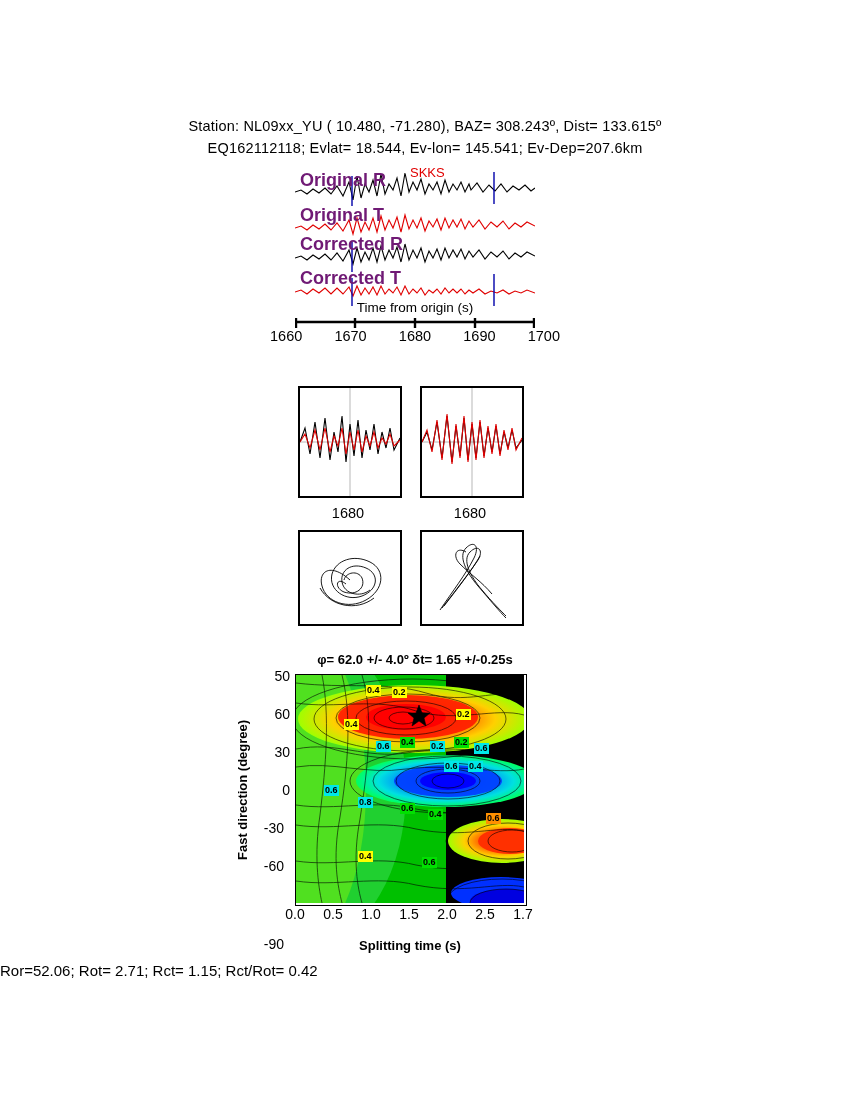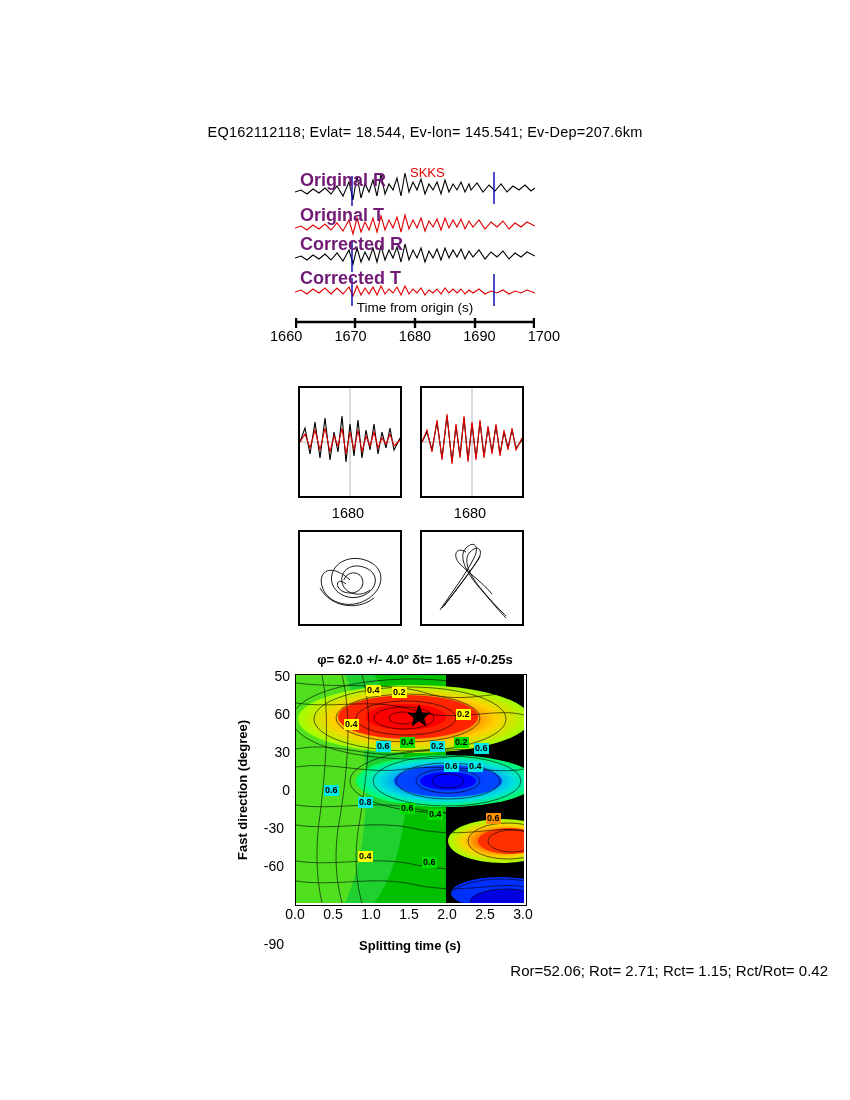--- a/index.html
+++ b/index.html
@@ -28,34 +28,35 @@
 
   
   .cp-title{position:absolute;left:295px;top:652px;width:240px;text-align:center;font-size:13px;font-weight:bold;}
   .cpanel{position:absolute;left:295px;top:674px;width:230px;height:230px;border:1px solid #000;}
   .ylabel{position:absolute;left:232px;top:700px;width:20px;height:180px;
           font-size:13px;font-weight:bold;writing-mode:vertical-rl;transform:rotate(180deg);
           display:flex;align-items:center;justify-content:center;}
   .ytick{position:absolute;font-size:14px;text-align:right;width:40px;}
   .xtick{position:absolute;font-size:14px;text-align:center;width:36px;}
   .xlabel{position:absolute;left:295px;top:938px;width:230px;text-align:center;font-size:13px;font-weight:bold;}
-  .footer{position:absolute;left:0;top:962px;width:828px;text-align:right;font-size:15px;}
+  .footer{position:absolute;left:0;top:962px;width:828px;text-align:left;font-size:15px;}
 
   .clab{position:absolute;font-size:9px;font-weight:bold;padding:0 1px;line-height:11px;}
   .clab.y{background:#ffff00;color:#000;}
   .clab.g{background:#00e000;color:#000;}
   .clab.c{background:#00e8e8;color:#000;}
   .clab.o{background:#ff9000;color:#000;}
 </style>
 </head>
 <body>
 
 <div class="page">
 
   <div class="hdr">
+    <div class="l1">Station: NL09xx_YU (  10.480,  -71.280), BAZ=  308.243º, Dist=  133.615º</div>
     <div class="l2">EQ162112118; Evlat=  18.544, Ev-lon= 145.541; Ev-Dep=207.6km</div>
   </div>
 
   <div class="skks">SKKS</div>
 
   <div class="wf">
     <svg width="240" height="145" viewBox="0 0 240 145">
 
       <polyline fill="none" stroke="#000" stroke-width="1.1" points="0,22 6,20 12,24 18,19 24,23 30,18 36,24 42,16 48,26 54,12 58,30 62,6 66,28 70,14 74,22 78,10 82,26 86,4 90,24 94,14 98,20 102,8 106,26 110,3 114,22 118,12 122,20 126,9 130,24 134,14 138,20 142,12 146,24 150,10 154,22 158,14 162,20 166,12 170,22 174,14 176,20 182,13 188,22 194,15 200,21 206,14 212,22 218,16 224,20 230,15 236,21 240,18"></polyline>
 
@@ -236,18 +237,18 @@
   <div class="ytick" style="left:244px;top:820px;">-30</div>
   <div class="ytick" style="left:244px;top:858px;">-60</div>
   <div class="ytick" style="left:244px;top:892px;margin-top:44px;">-90</div>
 
   <div class="xtick" style="left:277px;top:906px;">0.0</div>
   <div class="xtick" style="left:315px;top:906px;">0.5</div>
   <div class="xtick" style="left:353px;top:906px;">1.0</div>
   <div class="xtick" style="left:391px;top:906px;">1.5</div>
   <div class="xtick" style="left:429px;top:906px;">2.0</div>
   <div class="xtick" style="left:467px;top:906px;">2.5</div>
-  <div class="xtick" style="left:505px;top:906px;">3.0</div>
+  <div class="xtick" style="left:505px;top:906px;">1.7</div>
 
   <div class="xlabel">Splitting time (s)</div>
   <div class="footer">Ror=52.06; Rot= 2.71; Rct= 1.15; Rct/Rot= 0.42</div>
 
 </div>
 
 </body></html>

